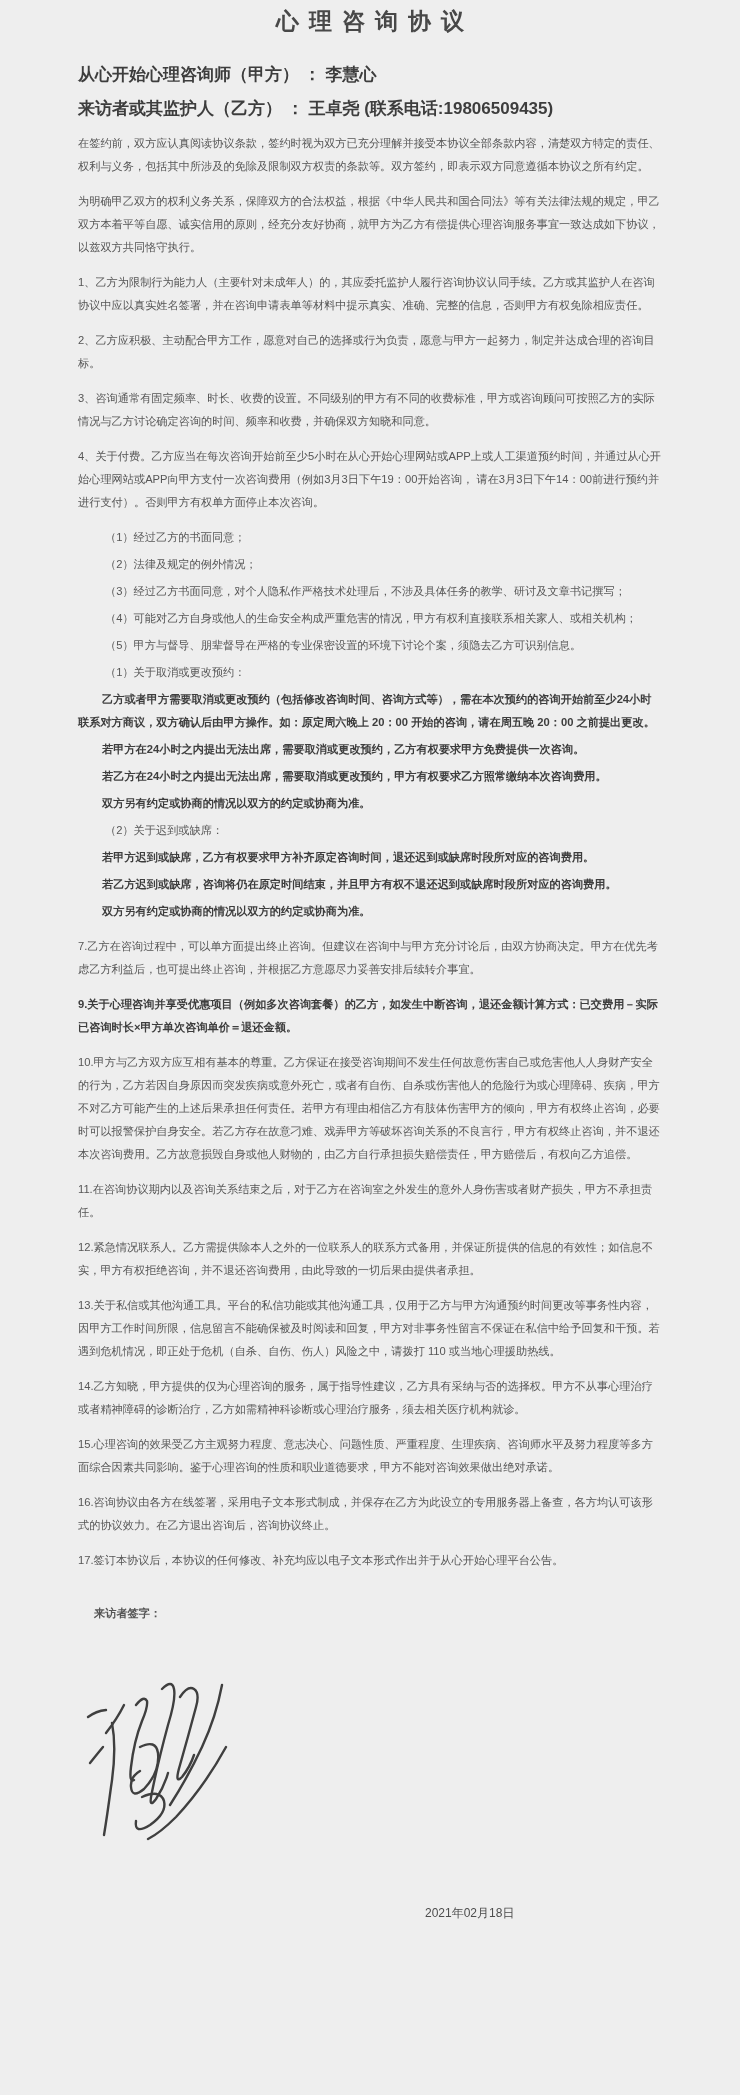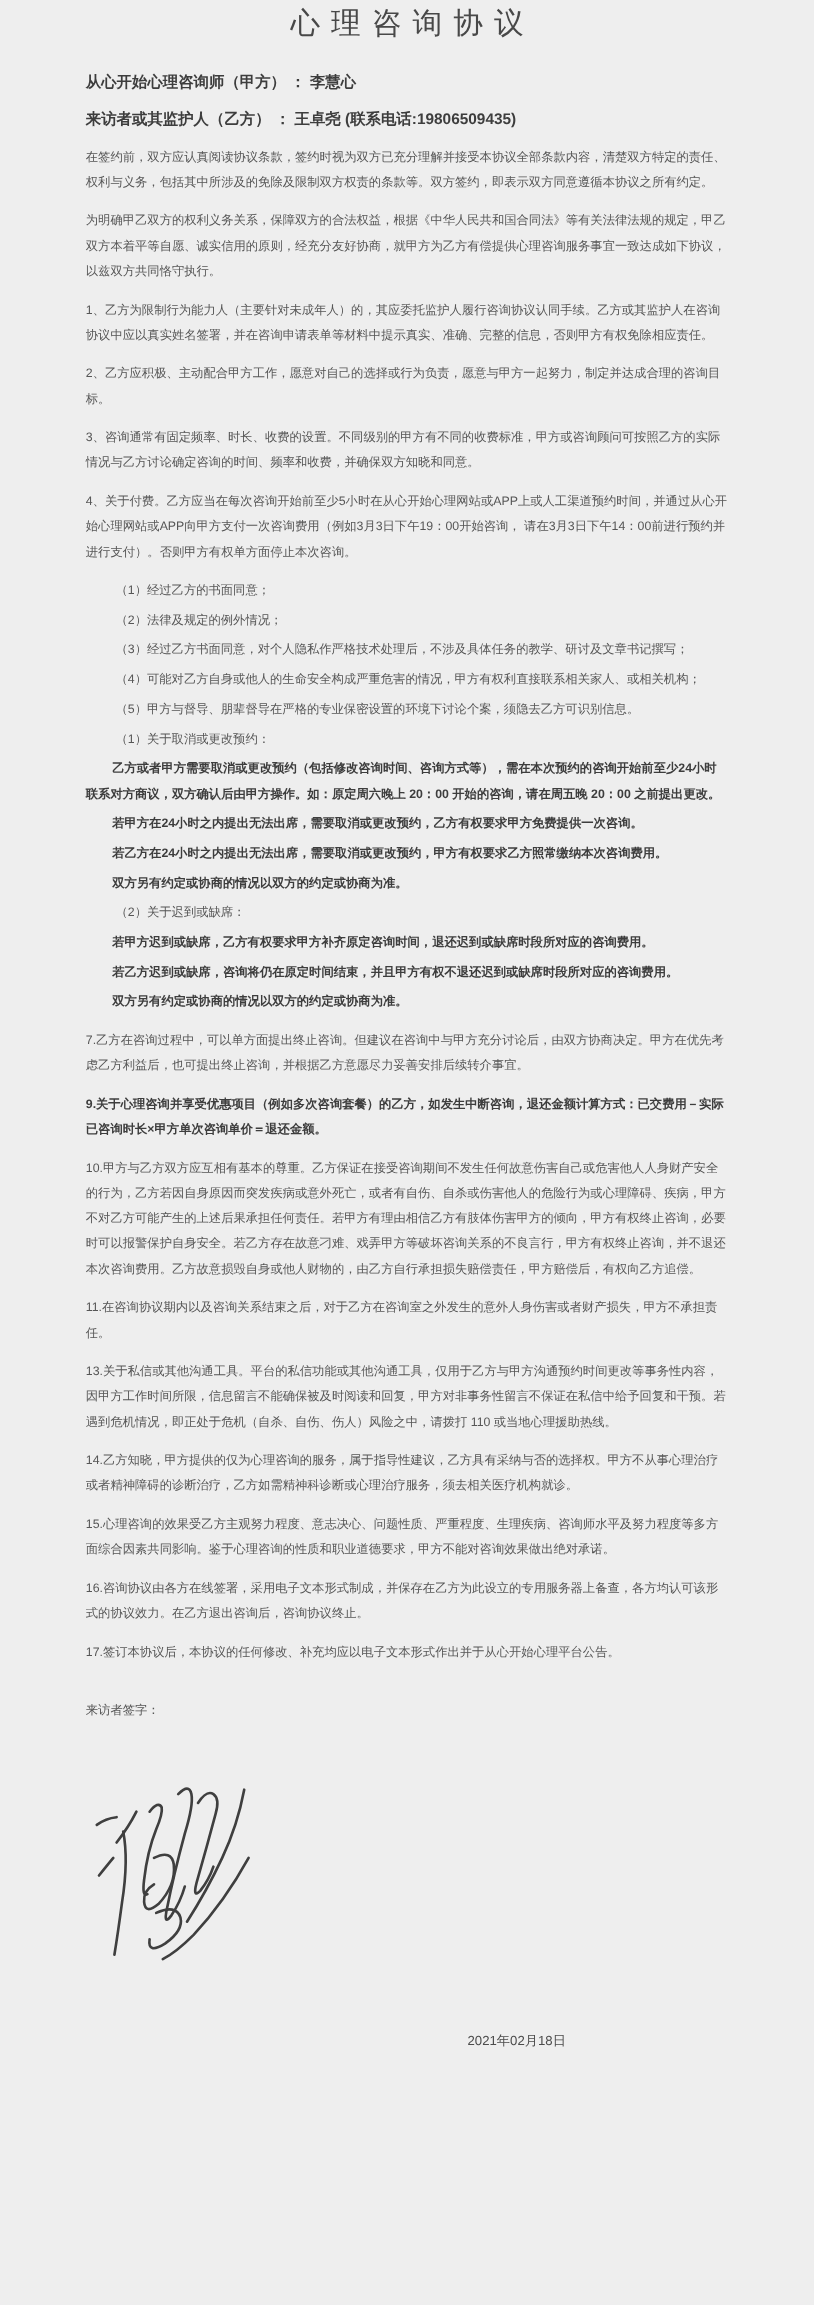--- a/index.html
+++ b/index.html
@@ -10,39 +10,39 @@
   .page {
     width: 740px;
     min-height: 2095px;
     box-sizing: border-box;
     padding: 8px 78px 30px 78px;
     color: #565656;
     font-size: 11.2px;
     line-height: 23px;
   }
   .title {
-    font-size: 27px;
-    font-weight: 400;
+    font-size: 23px;
+    font-weight: 700;
     letter-spacing: 10px;
     padding-left: 10px; 
     text-align: center;
     color: #484848;
     margin: 2px 0 30px 0;
   }
   .party {
     font-weight: bold;
     color: #3d3d3d;
-    font-size: 14px;
+    font-size: 17px;
     margin: 0 0 11px 0;
   }
   .clause { margin: 12px 0; }
   .clause.bold { font-weight: bold; color: #3d3d3d; }
   .clause.item { padding-left: 27px; margin: 4px 0; }
   .clause.sub  { text-indent: 24px;  margin: 4px 0; }
-  .sign-label  { margin: 30px 0 0 0; }
+  .sign-label  { margin: 30px 0 0 16px; font-weight: bold; }
   .sig-wrap    { margin: 52px 0 0 6px; width: 152px; height: 168px; }
   .sig-wrap svg { display: block; }
   .date-row {
     margin-top: 60px;
     padding-left: 347px;
     font-size: 12px;
     color: #4c4c4c;
     line-height: 16px;
   }
 </style>
@@ -74,20 +74,21 @@
       <p class="clause bold sub">若乙方在24小时之内提出无法出席，需要取消或更改预约，甲方有权要求乙方照常缴纳本次咨询费用。</p>
       <p class="clause bold sub">双方另有约定或协商的情况以双方的约定或协商为准。</p>
       <p class="clause item">（2）关于迟到或缺席：</p>
       <p class="clause bold sub">若甲方迟到或缺席，乙方有权要求甲方补齐原定咨询时间，退还迟到或缺席时段所对应的咨询费用。</p>
       <p class="clause bold sub">若乙方迟到或缺席，咨询将仍在原定时间结束，并且甲方有权不退还迟到或缺席时段所对应的咨询费用。</p>
       <p class="clause bold sub">双方另有约定或协商的情况以双方的约定或协商为准。</p>
       <p class="clause">7.乙方在咨询过程中，可以单方面提出终止咨询。但建议在咨询中与甲方充分讨论后，由双方协商决定。甲方在优先考虑乙方利益后，也可提出终止咨询，并根据乙方意愿尽力妥善安排后续转介事宜。</p>
       <p class="clause bold">9.关于心理咨询并享受优惠项目（例如多次咨询套餐）的乙方，如发生中断咨询，退还金额计算方式：已交费用－实际已咨询时长×甲方单次咨询单价＝退还金额。</p>
       <p class="clause">10.甲方与乙方双方应互相有基本的尊重。乙方保证在接受咨询期间不发生任何故意伤害自己或危害他人人身财产安全的行为，乙方若因自身原因而突发疾病或意外死亡，或者有自伤、自杀或伤害他人的危险行为或心理障碍、疾病，甲方不对乙方可能产生的上述后果承担任何责任。若甲方有理由相信乙方有肢体伤害甲方的倾向，甲方有权终止咨询，必要时可以报警保护自身安全。若乙方存在故意刁难、戏弄甲方等破坏咨询关系的不良言行，甲方有权终止咨询，并不退还本次咨询费用。乙方故意损毁自身或他人财物的，由乙方自行承担损失赔偿责任，甲方赔偿后，有权向乙方追偿。</p>
       <p class="clause">11.在咨询协议期内以及咨询关系结束之后，对于乙方在咨询室之外发生的意外人身伤害或者财产损失，甲方不承担责任。</p>
+      <p class="clause">12.紧急情况联系人。乙方需提供除本人之外的一位联系人的联系方式备用，并保证所提供的信息的有效性；如信息不实，甲方有权拒绝咨询，并不退还咨询费用，由此导致的一切后果由提供者承担。</p>
       <p class="clause">13.关于私信或其他沟通工具。平台的私信功能或其他沟通工具，仅用于乙方与甲方沟通预约时间更改等事务性内容，因甲方工作时间所限，信息留言不能确保被及时阅读和回复，甲方对非事务性留言不保证在私信中给予回复和干预。若遇到危机情况，即正处于危机（自杀、自伤、伤人）风险之中，请拨打 110 或当地心理援助热线。</p>
       <p class="clause">14.乙方知晓，甲方提供的仅为心理咨询的服务，属于指导性建议，乙方具有采纳与否的选择权。甲方不从事心理治疗或者精神障碍的诊断治疗，乙方如需精神科诊断或心理治疗服务，须去相关医疗机构就诊。</p>
       <p class="clause">15.心理咨询的效果受乙方主观努力程度、意志决心、问题性质、严重程度、生理疾病、咨询师水平及努力程度等多方面综合因素共同影响。鉴于心理咨询的性质和职业道德要求，甲方不能对咨询效果做出绝对承诺。</p>
       <p class="clause">16.咨询协议由各方在线签署，采用电子文本形式制成，并保存在乙方为此设立的专用服务器上备查，各方均认可该形式的协议效力。在乙方退出咨询后，咨询协议终止。</p>
       <p class="clause">17.签订本协议后，本协议的任何修改、补充均应以电子文本形式作出并于从心开始心理平台公告。</p>
     </div>
 
   <p class="sign-label">来访者签字：</p>
 
   <div class="sig-wrap">

